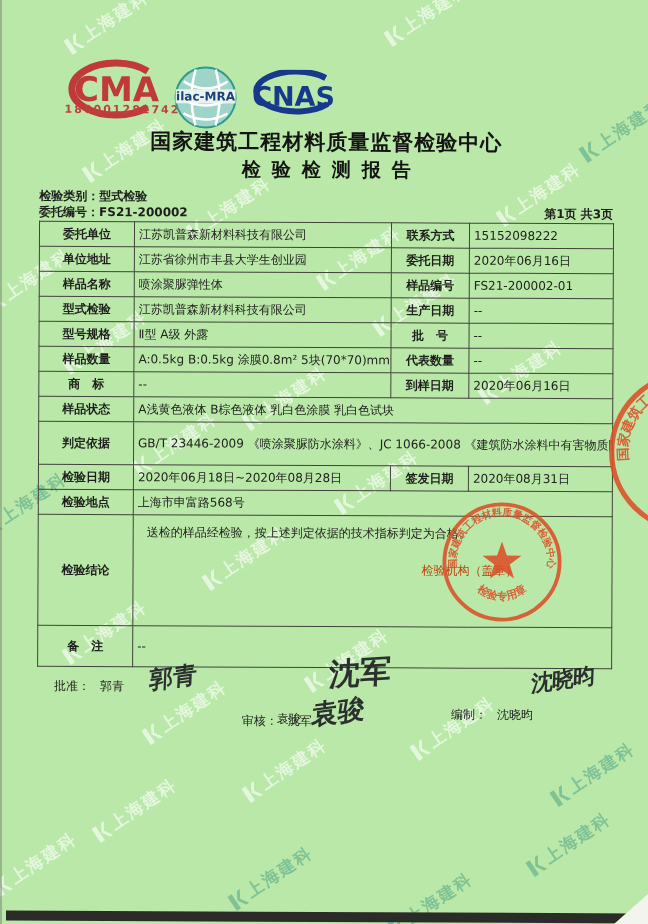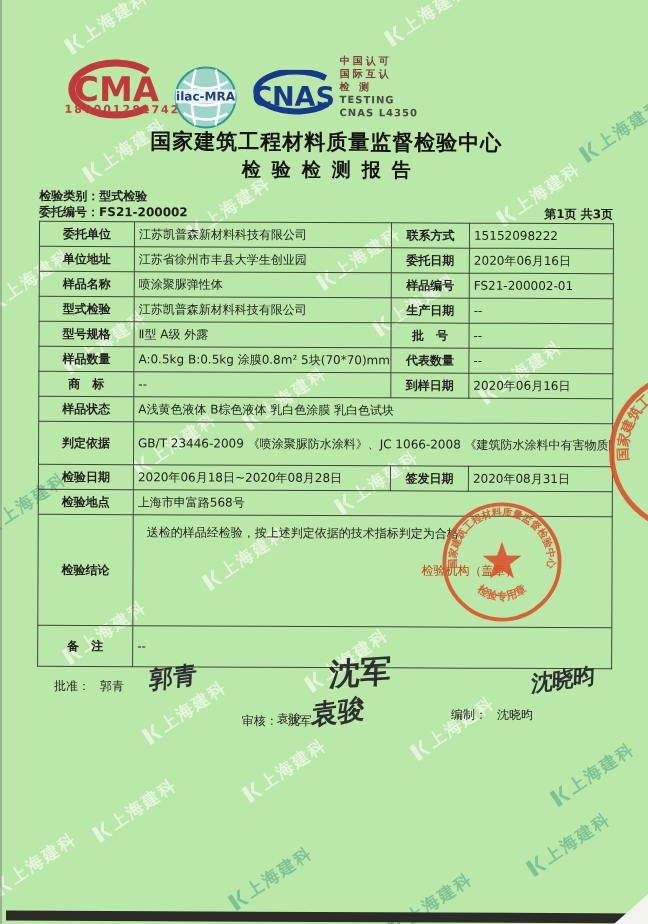--- a/index.html
+++ b/index.html
@@ -204,27 +204,20 @@
       <path d="M 10,16 Q 32,30 54,16 M 6,32 Q 32,48 58,32 M 10,48 Q 32,60 54,48 M 22,4 Q 14,32 22,60 M 42,4 Q 50,32 42,60" fill="none" stroke="#ffffff" stroke-width="2.5"></path>
       <rect x="2" y="24" width="60" height="14" fill="#eef7f2" opacity="0.9"></rect>
       <text x="32" y="35" text-anchor="middle" font-size="12" font-weight="bold" fill="#1d3f7a" font-family="DejaVu Sans, sans-serif">ilac-MRA</text>
     </svg>
 
     <svg class="logo-cnas" viewBox="0 0 92 52">
       <path d="M 78,8 A 40 20 0 1 0 80,34" fill="none" stroke="#17398c" stroke-width="6"></path>
       <text x="46" y="36" text-anchor="middle" font-size="27" font-weight="bold" fill="#17398c" font-family="DejaVu Sans, sans-serif">CNAS</text>
     </svg>
 
-    <div class="accred">
-      <div>中国认可</div>
-      <div>国际互认</div>
-      <div>检 测</div>
-      <div class="en">TESTING</div>
-      <div class="en">CNAS L4350</div>
-    </div>
 
     <div class="doc-title">国家建筑工程材料质量监督检验中心</div>
     <div class="doc-subtitle">检验检测报告</div>
 
     <div class="meta">
       <div class="line">
         <span><span>检验类别：</span><span>型式检验</span></span>
       </div>
       <div class="line">
         <span><span>委托编号：</span><span>FS21-200002</span></span>

